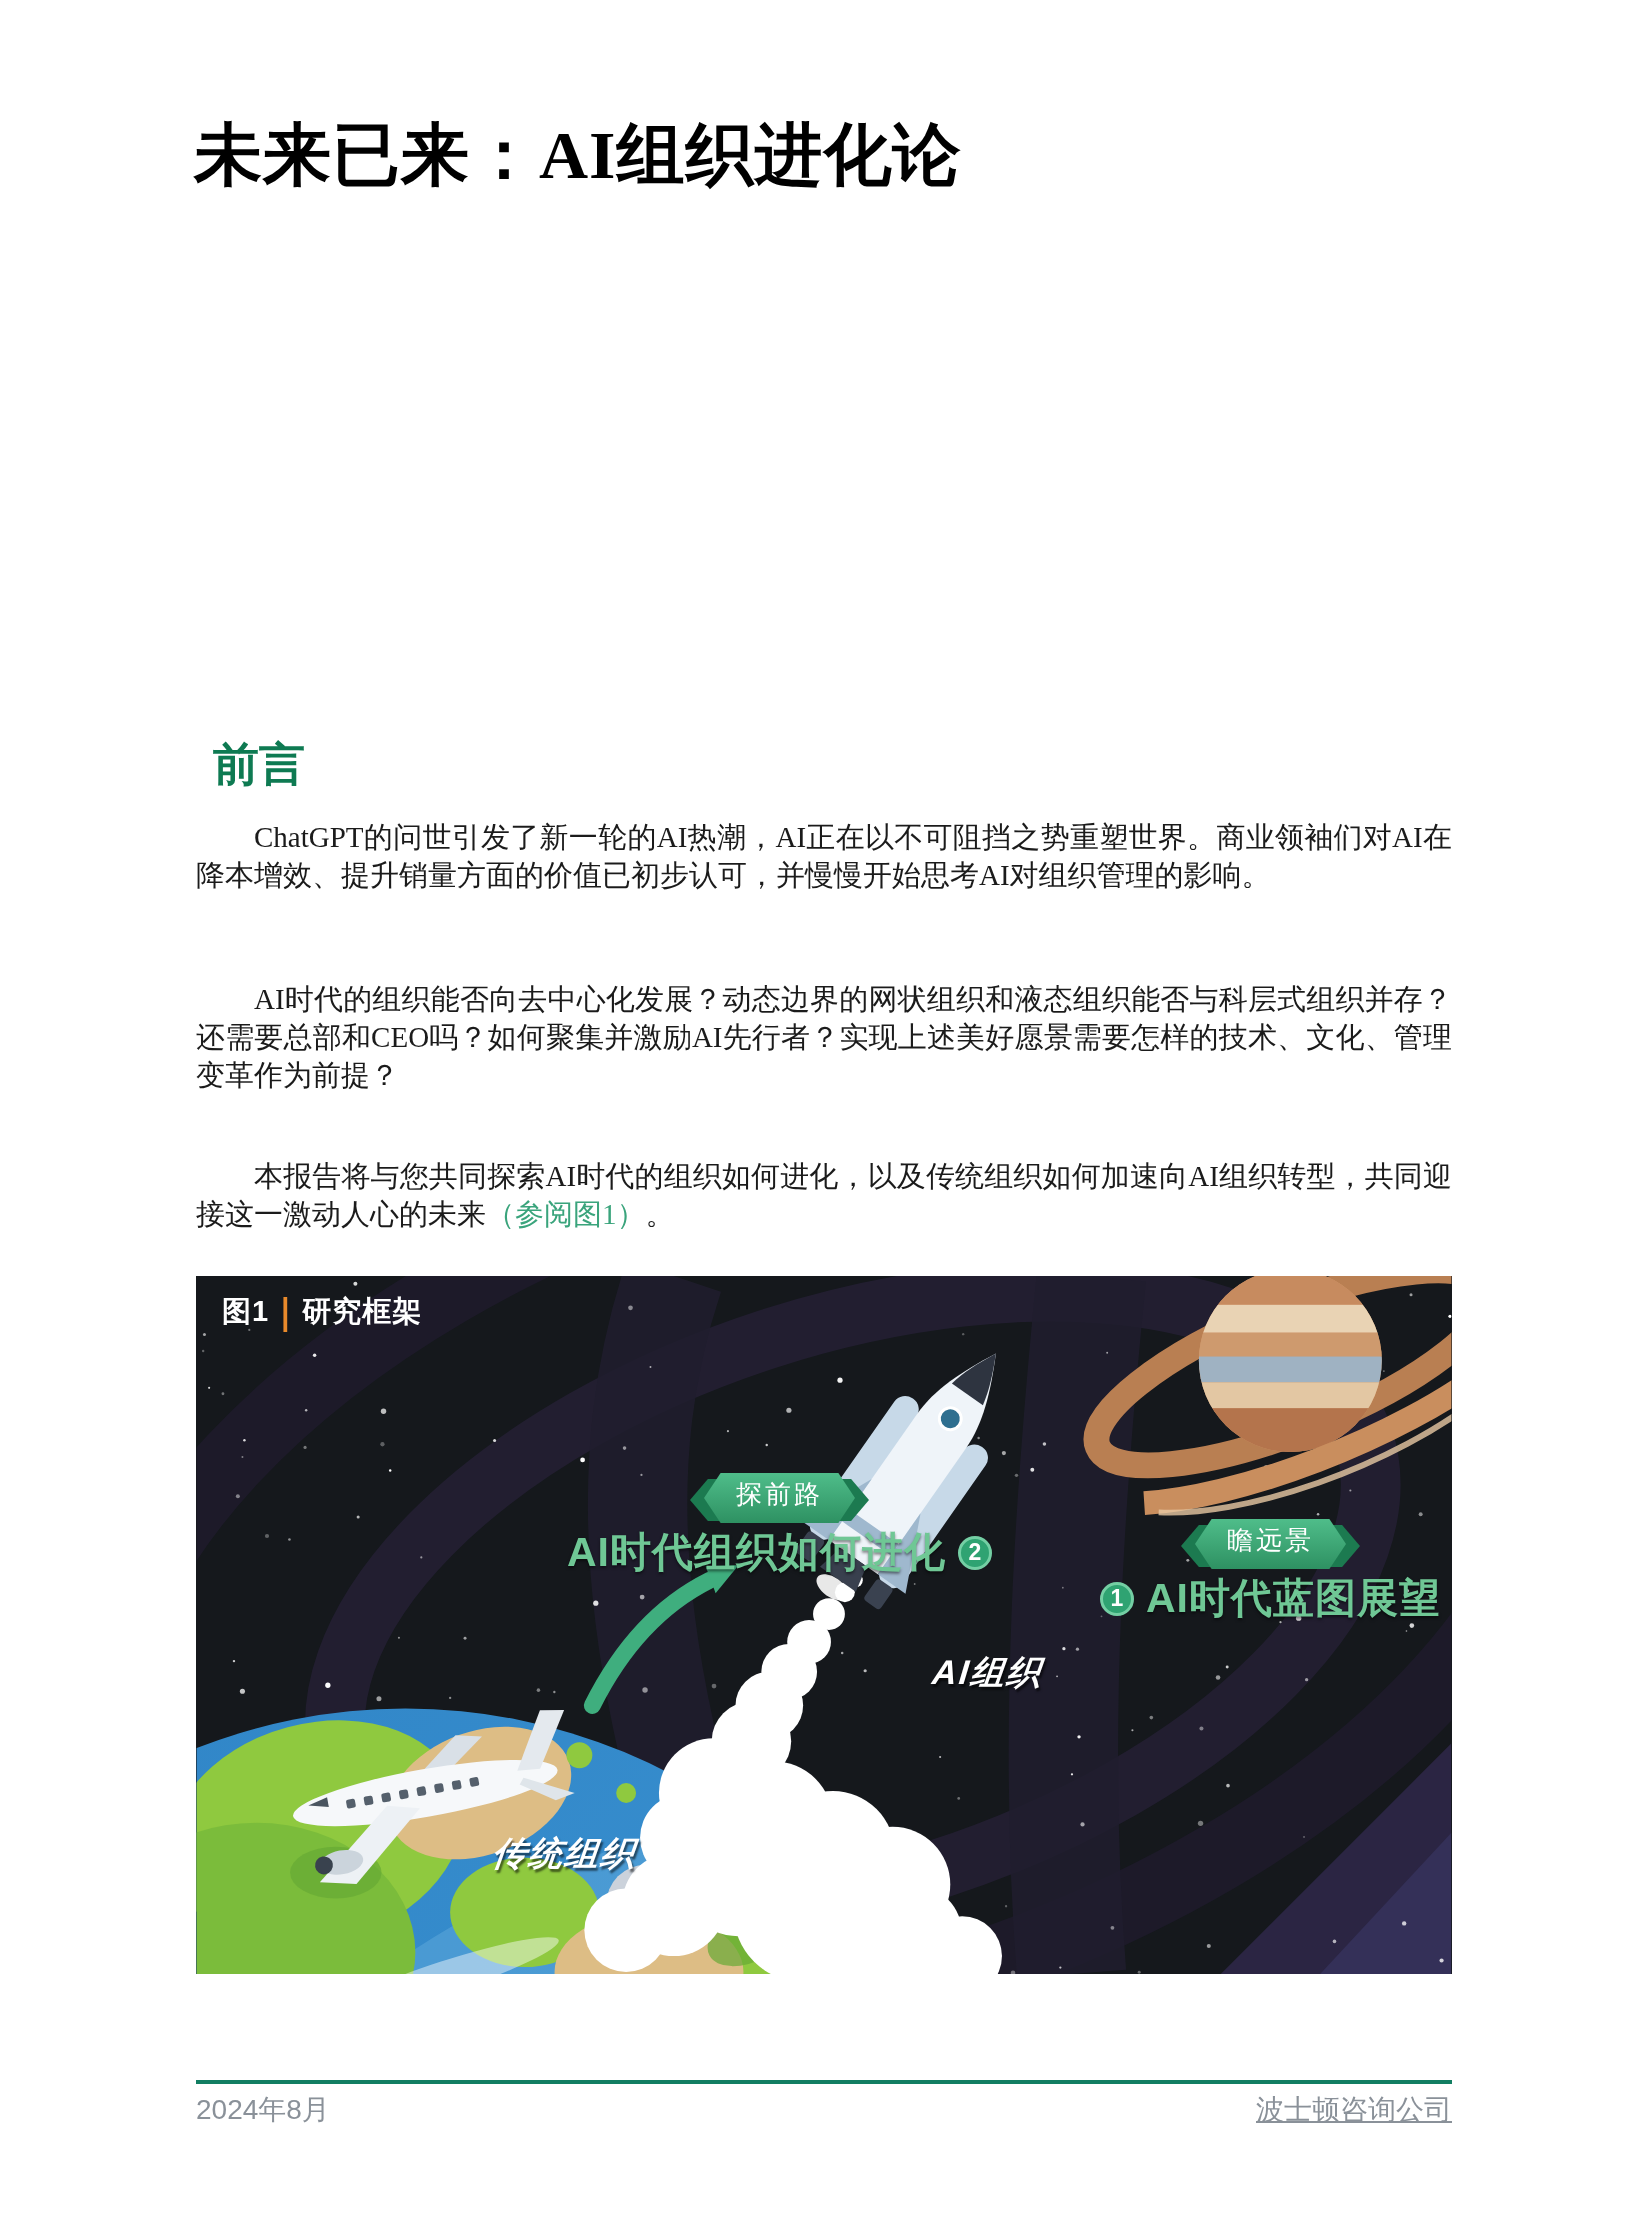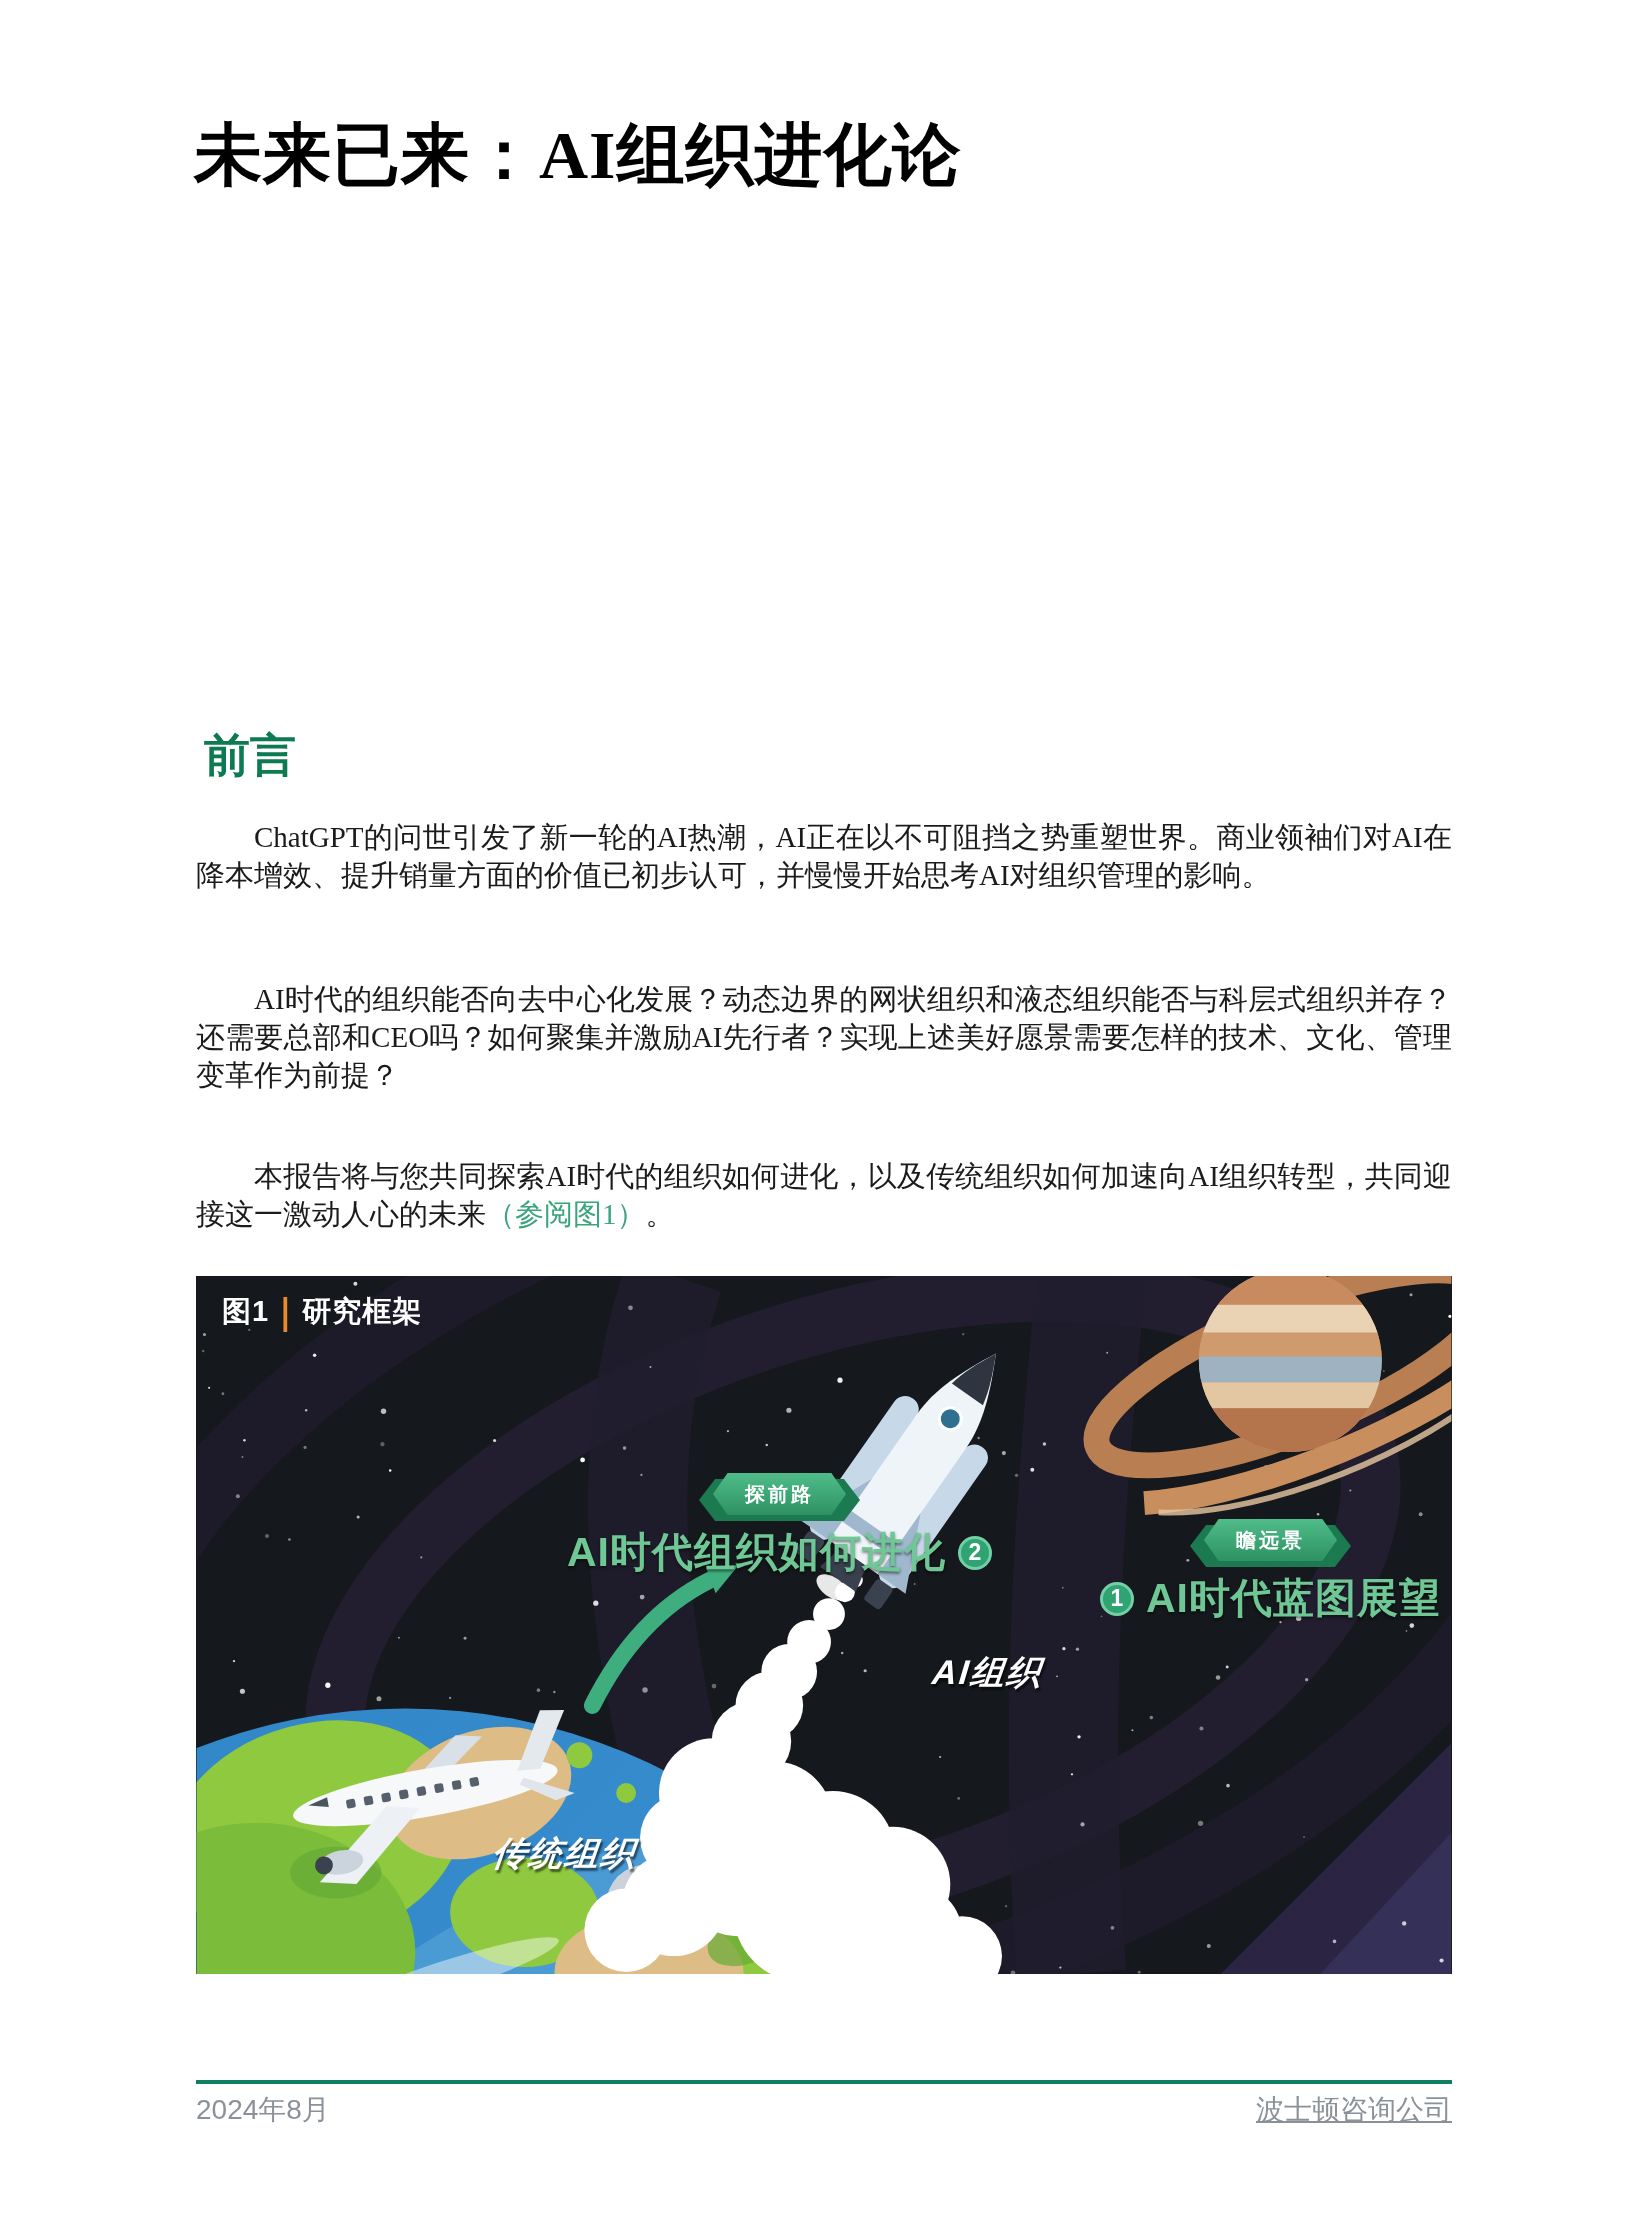--- a/index.html
+++ b/index.html
@@ -1,21 +1,21 @@
 <!DOCTYPE html>
 <html style="--accent_green: #0E7A52; --link_green: #3AA47C; --label_green: #6FC795; --banner_green_light: #4FBD8A; --banner_green_dark: #2E9162; --banner_fold: #1C7A50; --figure_pipe_orange: #E98A2B; --footer_rule: #127E62; --footer_text: #8A9199; --figure_bg: #15181C;"><head>
 <meta charset="utf-8">
 <style>
   html,body{margin:0;padding:0;background:#e8e8e8;}
   .page{position:relative;width:1646px;height:2233px;background:#ffffff;overflow:hidden;
         font-family:"Liberation Serif","DejaVu Serif",serif;}
 
   .page-title{position:absolute;left:194px;top:115px;margin:0;font-size:68px;line-height:1.2;
         font-weight:700;color:#000;letter-spacing:1px;}
-  .section-heading{position:absolute;left:196px;top:720px;margin:8px;font-size:46px;line-height:1.2;
+  .section-heading{position:absolute;left:196px;top:720px;margin:17px;font-size:46px;line-height:1.2;
         font-weight:700;color:var(--accent_green);}
 
   .body-p{position:absolute;left:196px;width:1256px;margin:0;font-size:29px;line-height:38px;
         color:#1b1b1b;text-indent:2em;text-align:justify;}
   #p1{top:818px;} #p2{top:980px;} #p3{top:1157px;}
   .figlink{color:var(--link_green);}
 
   .fig{position:absolute;left:196px;top:1276px;width:1256px;height:698px;margin:0;
        background:var(--figure_bg);overflow:hidden;font-family:"Liberation Sans","DejaVu Sans",sans-serif;}
   .fig svg{position:absolute;left:0;top:0;}
@@ -26,24 +26,24 @@
 
   .anno{position:absolute;display:flex;flex-direction:column;align-items:center;}
   #anno-explore{left:444px;top:197px;width:279px;}
   #anno-vision{left:925px;top:243px;width:299px;}
   #anno-today{left:149px;top:314px;width:338px;}
 
   .banner{position:relative;height:42px;margin-bottom:10px;}
   .banner .fold{position:absolute;left:-14px;right:-14px;top:6px;height:42px;
        background:var(--banner_fold);
        clip-path:polygon(0 50%,10% 0,90% 0,100% 50%,90% 100%,10% 100%);}
-  .banner .core{position:relative;height:42px;padding:0 32px;
+  .banner .core{position:relative;height:50px;padding:0 32px;
        background:linear-gradient(180deg,var(--banner_green_light),var(--banner_green_dark));
        clip-path:polygon(0 50%,11% 0,89% 0,100% 50%,89% 100%,11% 100%);
-       color:#fff;font-weight:700;font-size:20px;line-height:42px;letter-spacing:3px;}
+       color:#fff;font-weight:400;font-size:26px;line-height:42px;letter-spacing:3px;}
 
   .anno-row{display:flex;align-items:center;gap:12px;}
   .anno-text{color:var(--label_green);font-size:41px;font-weight:700;letter-spacing:1px;
        text-shadow:0 2px 3px rgba(0,0,0,.5);white-space:nowrap;}
   .num{width:34px;height:34px;border-radius:50%;background:#2FA372;border:3px solid #74CFA4;
        color:#fff;font-size:23px;font-weight:700;display:flex;align-items:center;justify-content:center;
        box-sizing:border-box;flex:0 0 auto;}
 
   .craft-label{position:absolute;width:189px;text-align:center;color:#fff;font-size:34px;font-weight:700;
        font-style:italic;transform:skewX(-6deg);letter-spacing:2px;white-space:nowrap;

